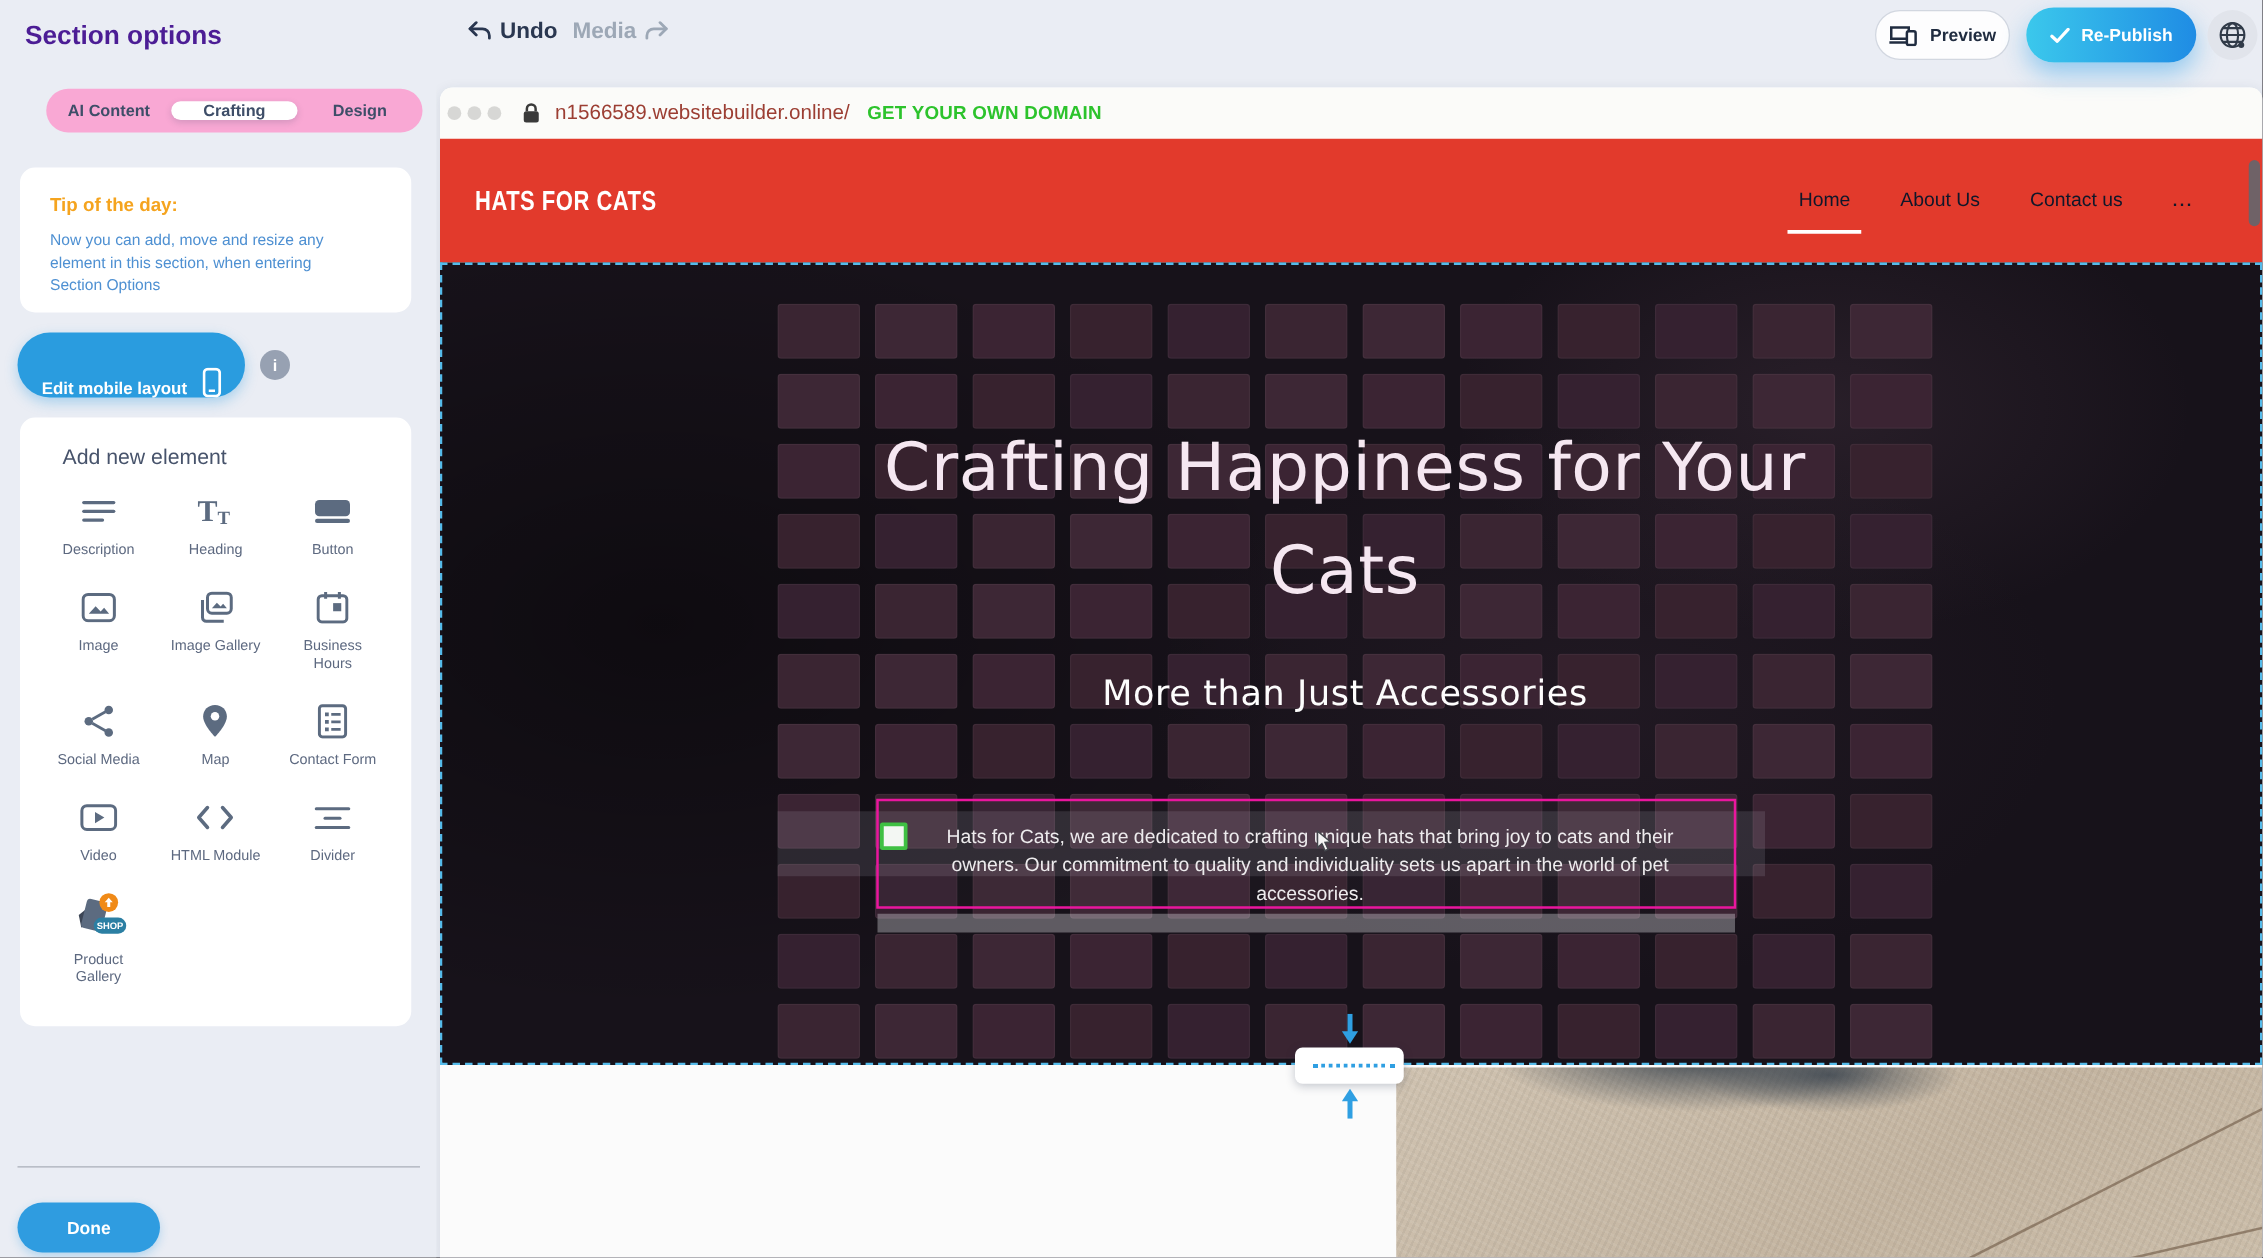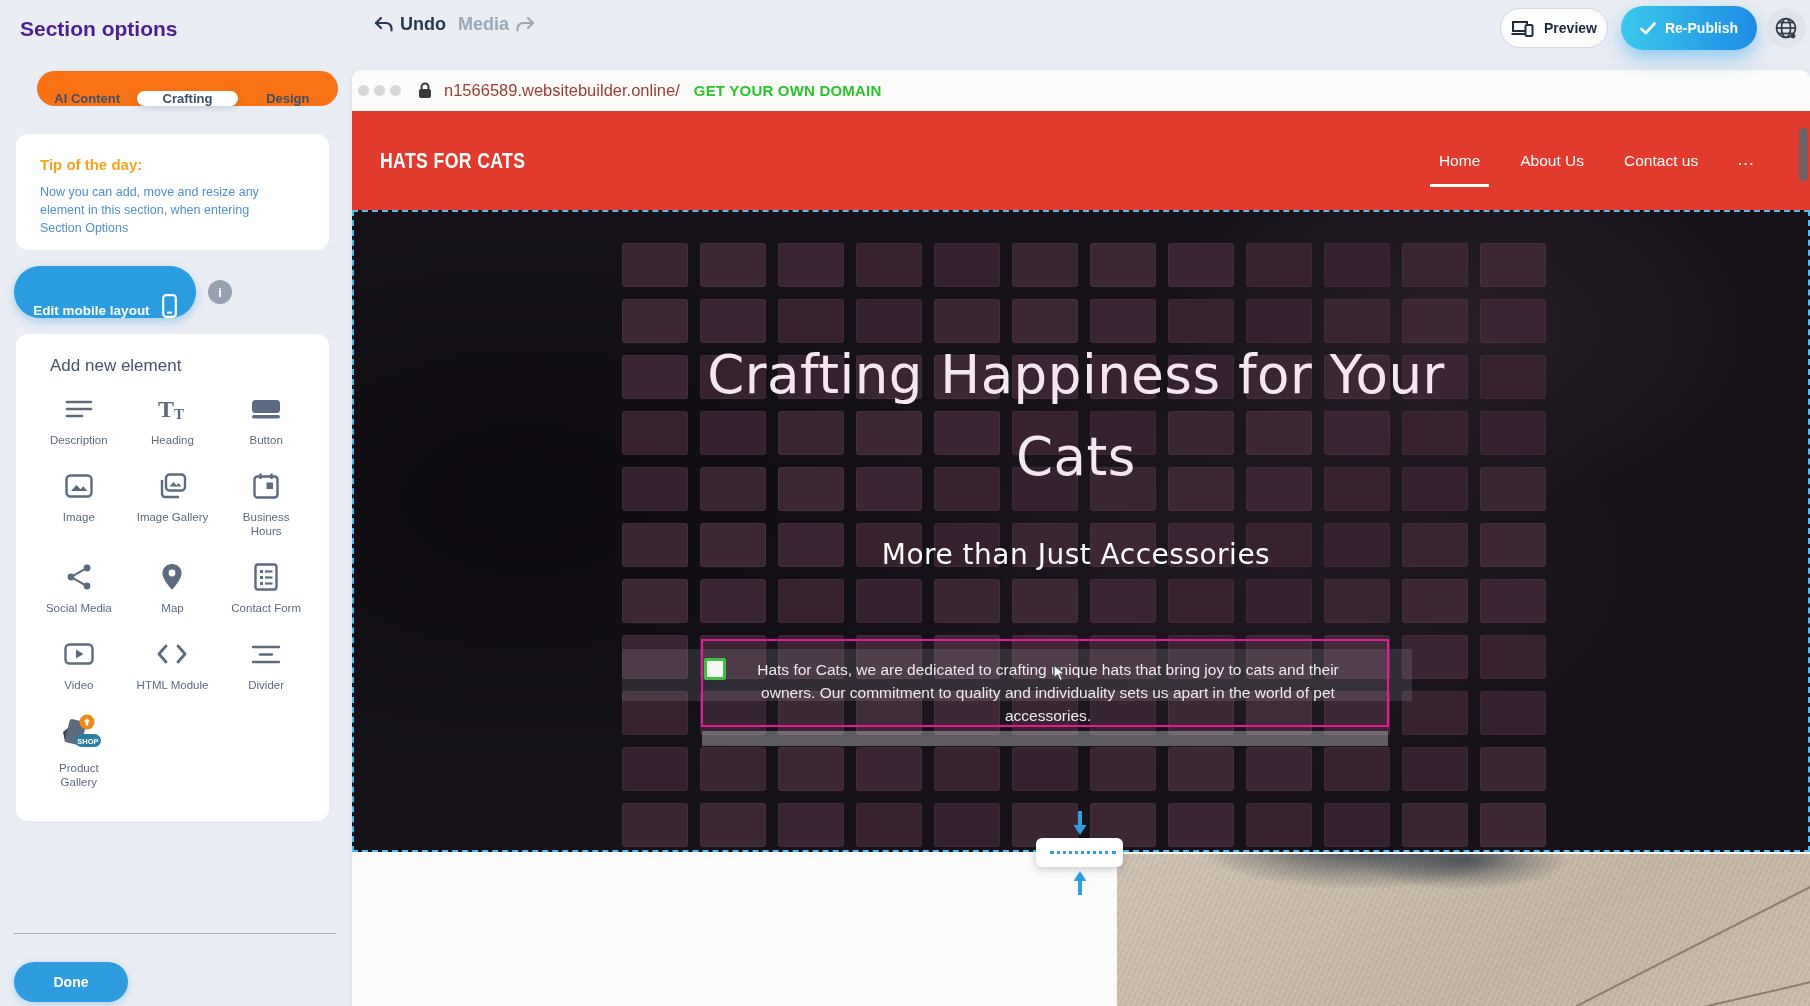--- a/index.html
+++ b/index.html
@@ -2,21 +2,21 @@
 <html><head>
 <meta charset="utf-8">
 <style>
   * { margin:0; padding:0; box-sizing:border-box; }
   html,body { width:1810px; height:1006px; overflow:hidden; }
   body { font-family:"Liberation Sans", sans-serif; background:#eaedf4; position:relative; }
 
   
   .sidebar { position:absolute; left:0; top:0; width:349px; height:1006px; background:#eaedf4; z-index:5; }
   .panel-title { position:absolute; left:20px; top:17px; font-size:21px; font-weight:bold; color:#4c1d95; }
-  .tabs { position:absolute; left:37px; top:71px; width:301px; height:35px; background:#f97316; border-radius:18px; display:flex; align-items:flex-end; }
+  .tabs { position:absolute; left:37px; top:71px; width:301px; height:35px; background:#f9a8d4; border-radius:18px; display:flex; align-items:center; }
   .tab { flex:1; display:flex; align-items:center; justify-content:center; font-size:13px; font-weight:bold; color:#3e4e68; border-radius:18px; cursor:pointer; }
   .tab.active { background:#ffffff; box-shadow:0 2px 6px rgba(40,60,90,.18); }
 
   .tip-card { position:absolute; left:16px; top:134px; width:313px; height:116px; background:#fff; border-radius:12px; padding:22px 24px; }
   .tip-heading { color:#f5a41f; font-weight:bold; font-size:15px; }
   .tip-body { margin-top:10px; color:#4e90d2; font-size:12.5px; line-height:18px; width:250px; }
 
   .edit-mobile { position:absolute; left:14px; top:266px; width:182px; height:52px; border-radius:27px; background:#2a9cdf; color:#fff; font-weight:bold; font-size:13.5px; display:flex; align-items:flex-end; justify-content:center; gap:12px; box-shadow:0 4px 10px rgba(42,156,223,.35); cursor:pointer; }
   .info-circle { position:absolute; left:208px; top:280px; width:24px; height:24px; border-radius:50%; background:#97a1b2; color:#fff; font-weight:bold; font-size:13px; display:flex; align-items:center; justify-content:center; cursor:pointer; }
 
@@ -45,21 +45,21 @@
   .dots { display:flex; gap:5px; margin-left:0; }
   .dot { width:11px; height:11px; border-radius:50%; background:#d7d7d5; }
   .lock { margin-left:17px; display:flex; }
   .url { margin-left:12px; font-size:16.5px; color:#9c3e33; }
   .domain-cta { margin-left:14px; font-size:15px; font-weight:bold; color:#2cc32c; cursor:pointer; letter-spacing:.2px; }
 
   .site { position:relative; width:100%; height:895px; background:#fbfbfb; }
   .site-header { height:99px; background:#e23a2c; display:flex; align-items:center; padding:0 55px 0 28px; }
   .logo { color:#fff; font-weight:bold; font-size:22px; letter-spacing:.5px; transform:scaleX(.8); transform-origin:left center; white-space:nowrap; }
   .nav { margin-left:auto; display:flex; align-items:center; gap:40px; }
-  .nav-item { color:#ffffff; font-size:15.5px; cursor:pointer; position:relative; font-family:"Liberation Sans",sans-serif; }
+  .nav-item { color:#0f172a; font-size:15.5px; cursor:pointer; position:relative; font-family:"Liberation Sans",sans-serif; }
   .nav-item.active::after { content:""; position:absolute; left:-9px; right:-9px; bottom:-17px; height:2.5px; background:#fff; }
   .nav-item.more { font-weight:bold; letter-spacing:2px; font-size:13px; }
 
   
   .hero { position:relative; height:642px; background:#17121a; border:2px dashed #55bbea; overflow:visible; }
   .hero-bg { position:absolute; inset:0; overflow:hidden;
      background:
        radial-gradient(420px 260px at 76% 18%, rgba(110,80,100,.20), transparent 70%),
        radial-gradient(520px 320px at 64% 55%, rgba(90,65,85,.14), transparent 70%),
        radial-gradient(700px 420px at 12% 45%, rgba(0,0,0,.38), transparent 75%),

